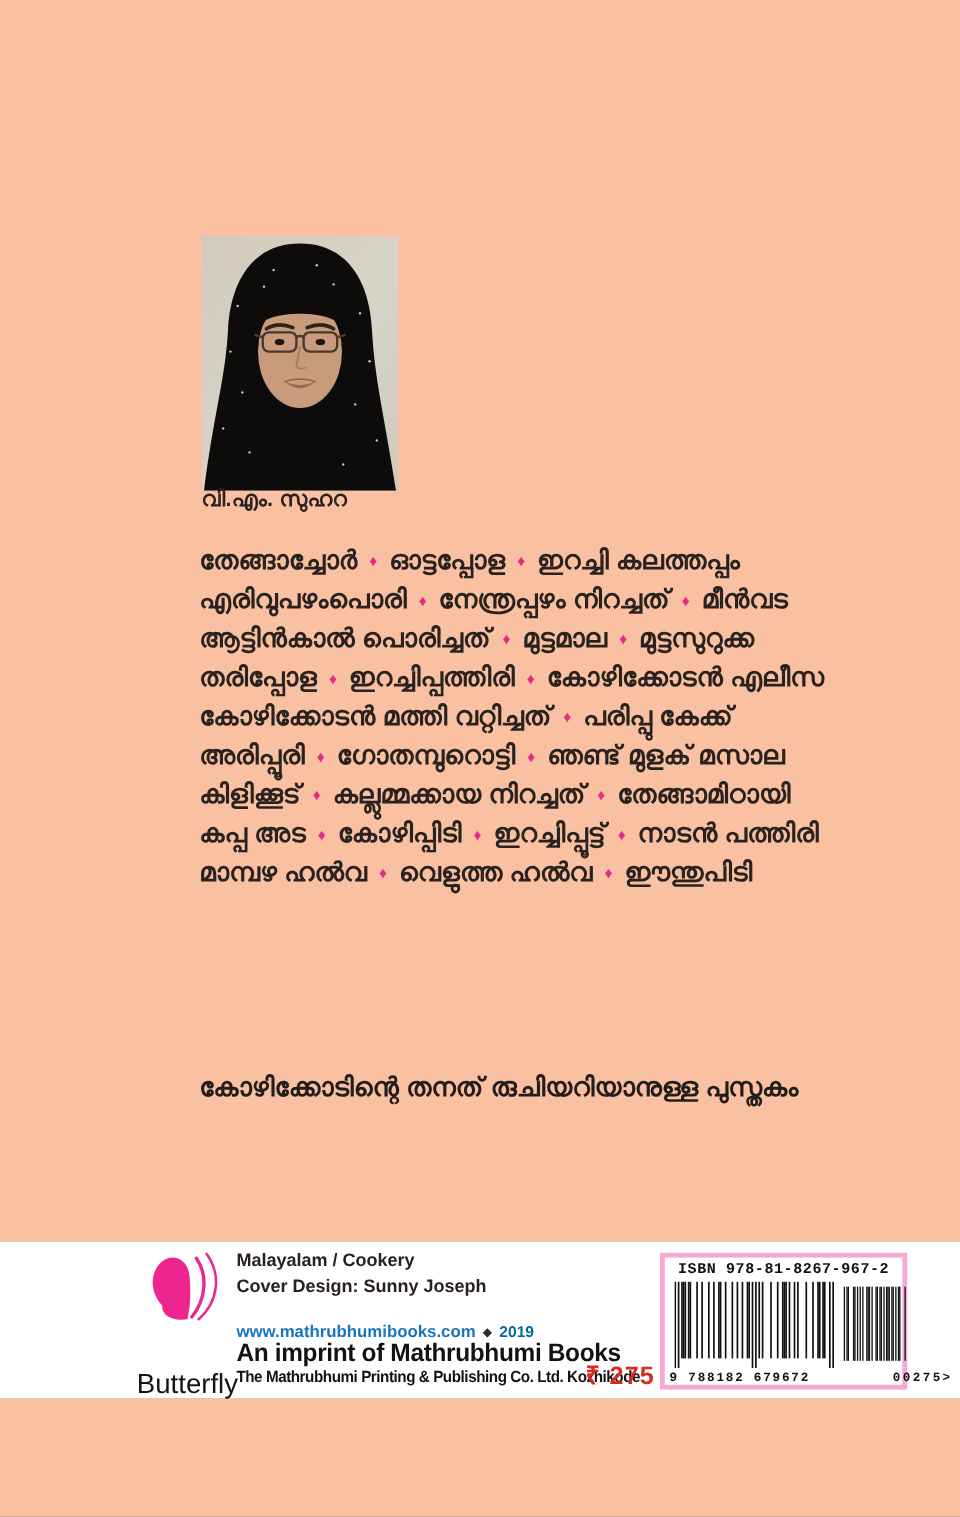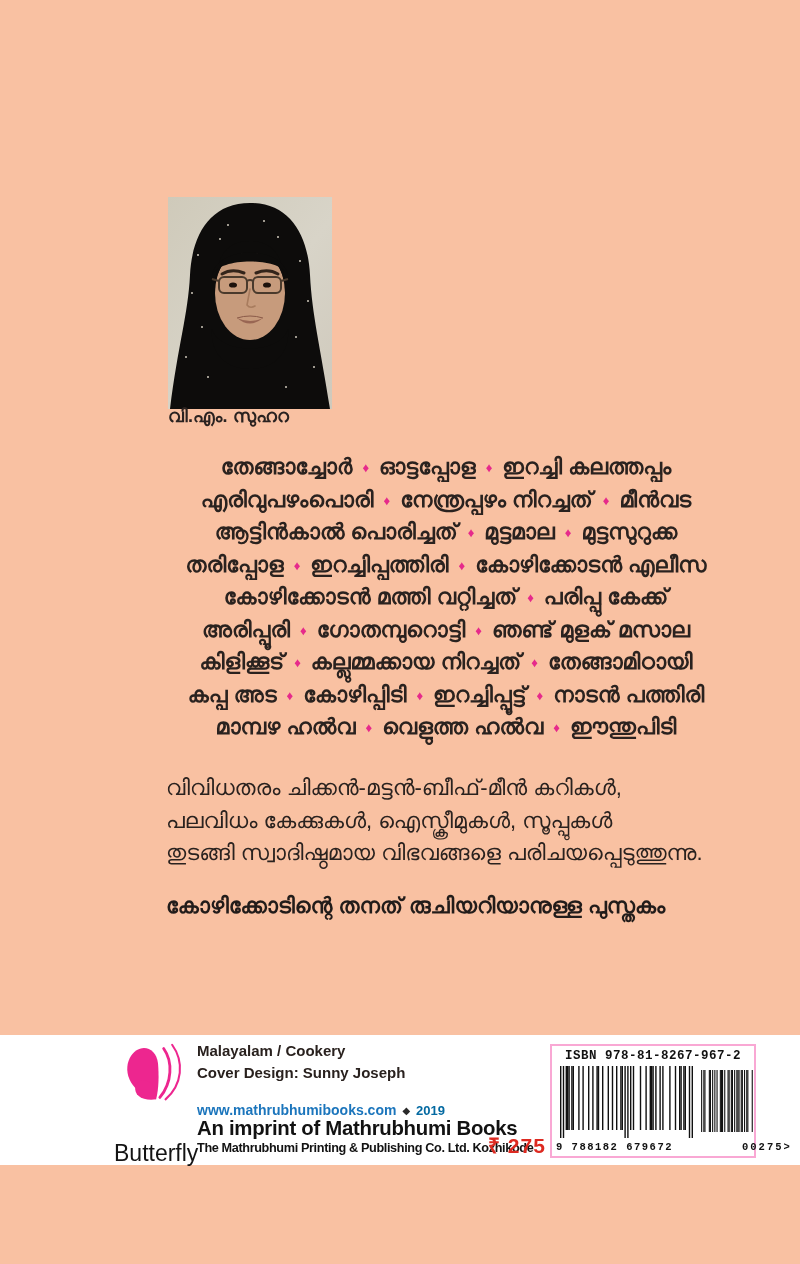--- a/index.html
+++ b/index.html
@@ -17,21 +17,21 @@
   }
   .caption{
     position:absolute;left:168px;top:406px;width:300px;
     font-size:18px;font-weight:bold;color:#2a2220;letter-spacing:.2px;
   }
   .dish-list{
     position:absolute;left:166px;top:451px;width:560px;
   }
   .dish-line{
     height:32.5px;line-height:32.5px;white-space:nowrap;
-    font-size:22px;font-weight:bold;color:#2a221f;text-align:center;
+    font-size:22px;font-weight:bold;color:#2a221f;
   }
   .dish-sep{
     display:inline-block;font-size:13px;color:#e62a8b;
     padding:0 10px;vertical-align:2px;font-weight:normal;
   }
   .description{
     position:absolute;left:166px;top:772px;width:560px;
   }
   .desc-line{
     height:32.5px;line-height:32.5px;white-space:nowrap;
@@ -69,21 +69,21 @@
   .publisher-line{
     position:absolute;left:0;top:105px;font-size:13.5px;font-weight:bold;
     color:#121212;letter-spacing:-.4px;white-space:nowrap;transform:scaleX(.94);transform-origin:left;
   }
   .price{
     position:absolute;left:488px;top:96px;font-size:21px;font-weight:bold;
     color:#dd2a21;white-space:nowrap;letter-spacing:1px;
   }
   .barcode-box{
     position:absolute;left:550px;top:9px;width:206px;height:114px;
-    background:#fff;border:2px solid #f9a8d4;box-sizing:border-box;
+    background:#fff;border:4px solid #f9a8d4;box-sizing:border-box;
   }
   .isbn-label{
     position:absolute;left:0;top:3px;width:100%;text-align:center;
     font-family:"Liberation Mono", monospace;font-size:12.5px;font-weight:bold;
     color:#111;letter-spacing:.5px;white-space:nowrap;
   }
   .bars-main{position:absolute;left:8px;top:20px;}
   .bars-supp{position:absolute;left:148px;top:24px;}
   .digits-main{
     position:absolute;left:4px;top:95px;
@@ -162,25 +162,20 @@
       <div class="dish-line"><span>എരിവുപഴംപൊരി</span><span class="dish-sep">♦</span><span>നേന്ത്രപ്പഴം നിറച്ചത്</span><span class="dish-sep">♦</span><span>മീൻവട</span></div>
       <div class="dish-line"><span>ആട്ടിൻകാൽ പൊരിച്ചത്</span><span class="dish-sep">♦</span><span>മുട്ടമാല</span><span class="dish-sep">♦</span><span>മുട്ടസുറുക്ക</span></div>
       <div class="dish-line"><span>തരിപ്പോള</span><span class="dish-sep">♦</span><span>ഇറച്ചിപ്പത്തിരി</span><span class="dish-sep">♦</span><span>കോഴിക്കോടൻ എലീസ</span></div>
       <div class="dish-line"><span>കോഴിക്കോടൻ മത്തി വറ്റിച്ചത്</span><span class="dish-sep">♦</span><span>പരിപ്പു കേക്ക്</span></div>
       <div class="dish-line"><span>അരിപ്പൂരി</span><span class="dish-sep">♦</span><span>ഗോതമ്പുറൊട്ടി</span><span class="dish-sep">♦</span><span>ഞണ്ട് മുളക് മസാല</span></div>
       <div class="dish-line"><span>കിളിക്കൂട്</span><span class="dish-sep">♦</span><span>കല്ലുമ്മക്കായ നിറച്ചത്</span><span class="dish-sep">♦</span><span>തേങ്ങാമിഠായി</span></div>
       <div class="dish-line"><span>കപ്പ അട</span><span class="dish-sep">♦</span><span>കോഴിപ്പിടി</span><span class="dish-sep">♦</span><span>ഇറച്ചിപ്പൂട്ട്</span><span class="dish-sep">♦</span><span>നാടൻ പത്തിരി</span></div>
       <div class="dish-line"><span>മാമ്പഴ ഹൽവ</span><span class="dish-sep">♦</span><span>വെളുത്ത ഹൽവ</span><span class="dish-sep">♦</span><span>ഈന്തുപിടി</span></div>
     </div>
 
-  <div class="description">
-      <div class="desc-line">വിവിധതരം ചിക്കൻ-മട്ടൻ-ബീഫ്-മീൻ കറികൾ,</div>
-      <div class="desc-line">പലവിധം കേക്കുകൾ, ഐസ്ക്രീമുകൾ, സൂപ്പുകൾ</div>
-      <div class="desc-line">തുടങ്ങി സ്വാദിഷ്ഠമായ വിഭവങ്ങളെ പരിചയപ്പെടുത്തുന്നു.</div>
-    </div>
 
   <div class="tagline">കോഴിക്കോടിന്റെ തനത് രുചിയറിയാനുള്ള പുസ്തകം</div>
 
   <div class="footer-band">
 
     <div class="logo">
       <svg class="logo-butterfly" viewBox="0 0 80 68" xmlns="http://www.w3.org/2000/svg">
         <path d="M38,62 C12,56 2,34 10,18 C18,2 38,4 40,24 C41,36 41,50 38,62 Z" fill="#ed268f"></path>
         <path d="M38,62 C24,64 14,58 16,48 C18,40 30,40 36,48 Z" fill="#ed268f"></path>
         <path d="M46,8 C56,22 55,44 42,60" stroke="#ed268f" stroke-width="3" fill="none" stroke-linecap="round"></path>

